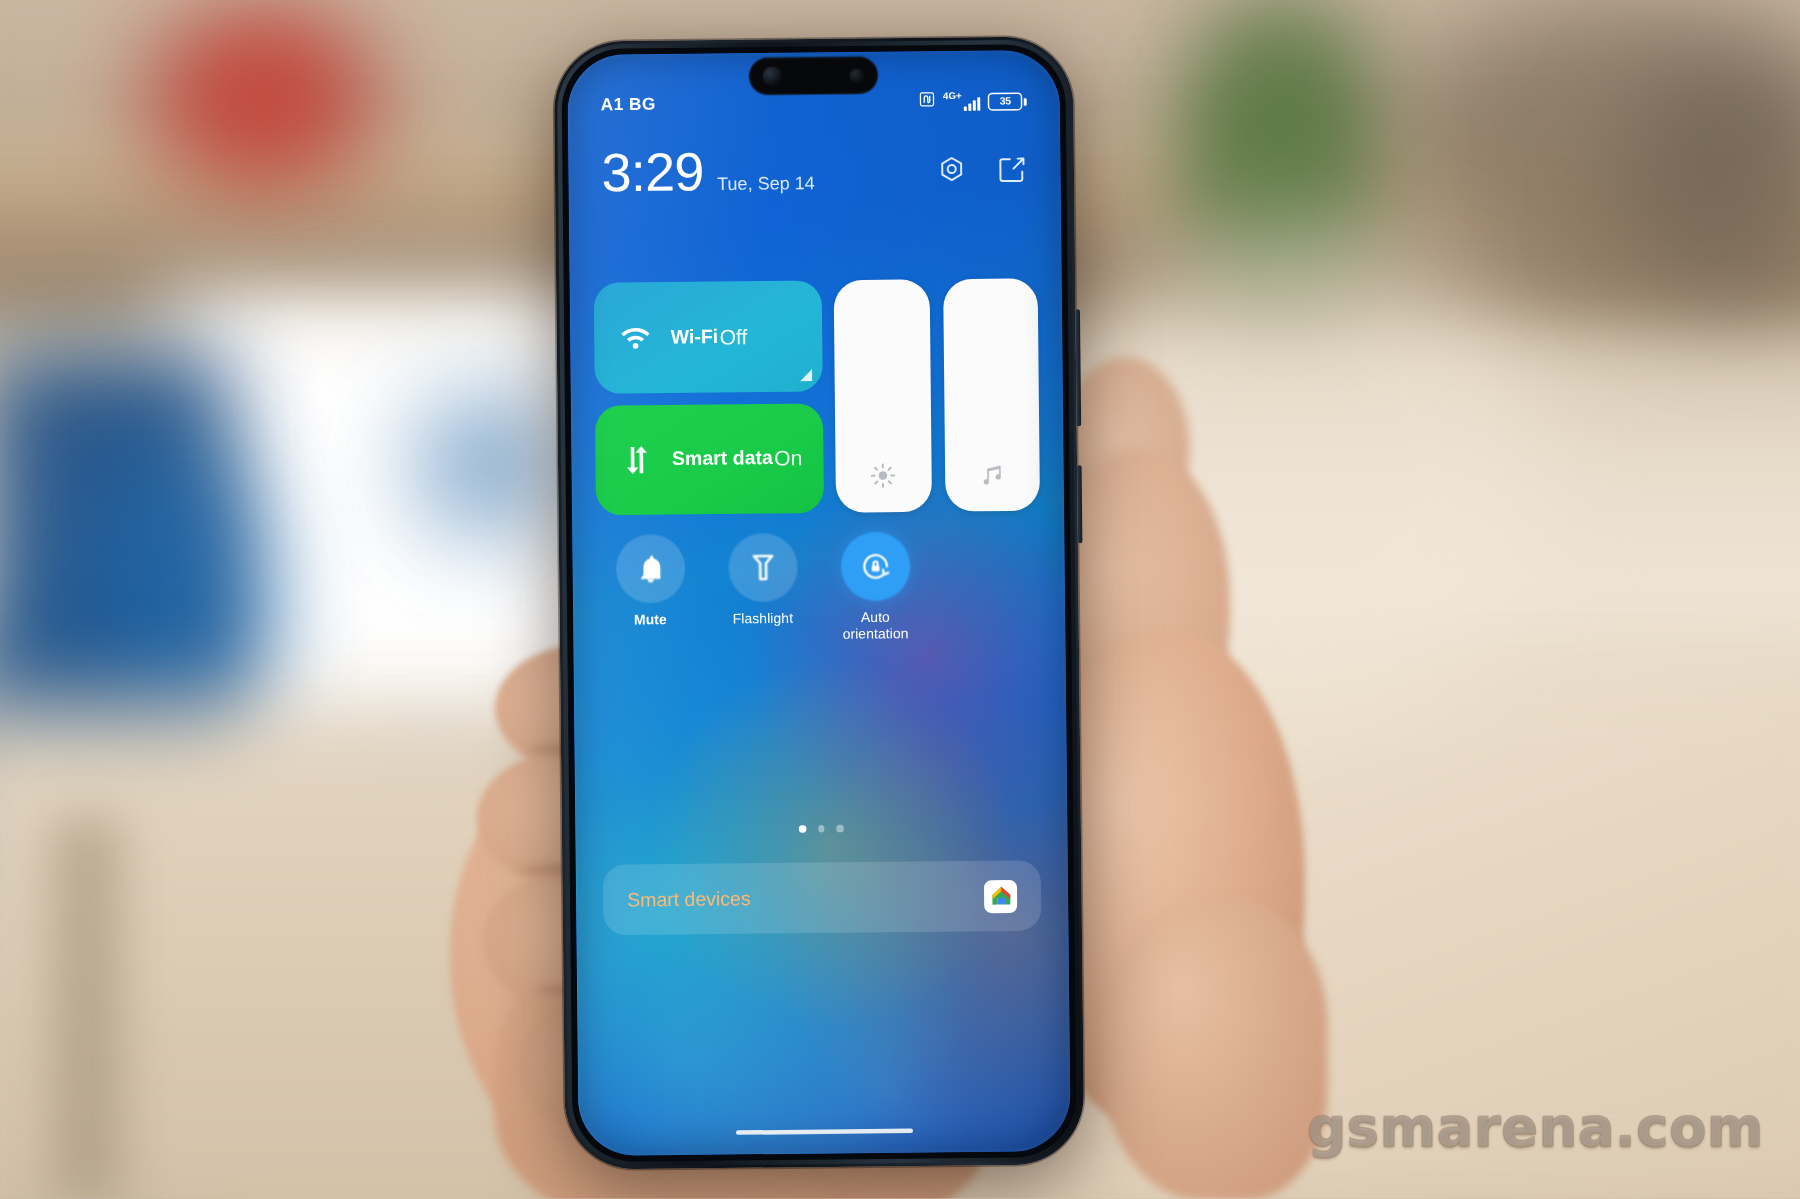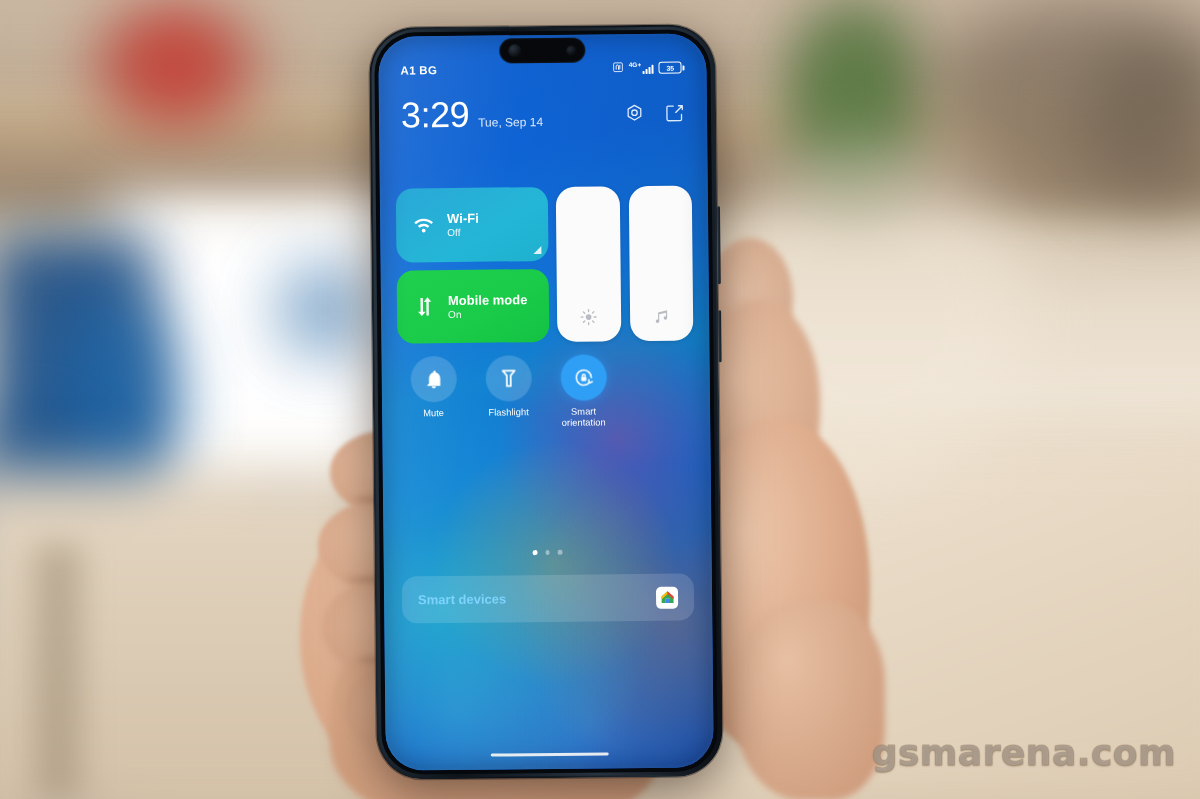--- a/index.html
+++ b/index.html
@@ -247,23 +247,23 @@
   }
   .tiles-left { width:152px; display:flex; flex-direction:column; gap:8px; }
   .big-tile {
     flex:1; border-radius:17px; position:relative;
     display:flex; align-items:center; gap:11px; padding:0 0 0 15px;
     overflow:hidden;
   }
   .tile-wifi { background:linear-gradient(150deg,#2aa8d8,#24b6d6 60%,#1fb0cf); }
   .tile-data { background:linear-gradient(150deg,#1fd04f,#19cb49 60%,#14c243); }
   .tile-icon { width:25px; height:25px; flex:0 0 25px; }
-  .tile-text { display:flex; flex-direction:column; gap:1px; min-width:0; }
+  .tile-text { display:flex; flex-direction:row; gap:1px; min-width:0; }
   .tile-title { font-size:13px; font-weight:700; color:#fff; white-space:nowrap; }
-  .tile-sub { font-size:10px; font-weight:400; color:rgba(255,255,255,.93); }
+  .tile-sub { font-size:14px; font-weight:400; color:rgba(255,255,255,.93); }
   .tile-corner {
     position:absolute; right:7px; bottom:7px;
     width:0; height:0;
     border-left:8px solid transparent;
     border-bottom:8px solid rgba(255,255,255,.85);
   }
   .sliders { flex:1; display:flex; gap:9px; }
   .slider-tile {
     flex:1; background:#fbfbfc; border-radius:19px;
     display:flex; align-items:flex-end; justify-content:center;
@@ -309,21 +309,21 @@
   #page-dots i { width:4.5px; height:4.5px; border-radius:50%; background:rgba(255,255,255,.42); display:block; }
   #page-dots i.on { background:#fff; }
 
   
   #smart-devices {
     position:absolute; left:18px; right:18px; top:540px; height:47px;
     background:rgba(255,255,255,.14); border-radius:15px;
     display:flex; align-items:center; justify-content:space-between;
     padding:0 16px; z-index:12;
   }
-  #smart-label { font-size:13px; color:#7dd3fc; font-weight:700; }
+  #smart-label { font-size:13px; color:#fdba74; font-weight:400; }
   .home-ico {
     width:22px; height:22px; border-radius:5px; background:#fff;
     display:flex; align-items:center; justify-content:center;
   }
 
   
   #home-indicator {
     position:absolute; left:50%; transform:translateX(-50%);
     bottom:13px; width:118px; height:3.5px; border-radius:2px;
     background:rgba(255,255,255,.92); z-index:12;
@@ -491,21 +491,21 @@
         </div>
 
         <div class="big-tile tile-data">
           <span class="tile-icon">
             <svg viewBox="0 0 24 24" width="25" height="25" fill="#fff">
               <path d="M8.2 3.6v13.1H5.7l3.7 4.2 3.6-4.2h-2.5V3.6z"></path>
               <path d="M16.1 20.4V7.3h2.5L14.9 3l-3.6 4.3h2.5v13.1z" opacity=".95"></path>
             </svg>
           </span>
           <span class="tile-text">
-            <span class="tile-title">Mobile mode</span>
+            <span class="tile-title">Smart data</span>
             <span class="tile-sub">On</span>
           </span>
         </div>
       </div>
 
       <div class="sliders">
         <div class="slider-tile">
           <span class="slider-ico">
             <svg viewBox="0 0 24 24" width="19" height="19" fill="none" stroke="#8d929a" stroke-width="1.7" stroke-linecap="round">
               <circle cx="12" cy="12" r="3.6" fill="#8d929a" stroke="none"></circle>
@@ -530,21 +530,21 @@
 
 
       <div class="qs-cell">
         <span class="qs-circle">
           <span class="qs-ico">
             <svg viewBox="0 0 24 24" width="22" height="22" fill="#fff">
               <path d="M12 22a2.3 2.3 0 0 0 2.3-2.2H9.7A2.3 2.3 0 0 0 12 22zm7.1-5.4v-5.3c0-3.3-1.8-6-4.9-6.7v-.7a1.3 1.3 0 0 0-2.6 0v.7C8.6 5.3 6.8 8 6.8 11.3v5.3L4.9 18.5v.9h14.2v-.9z"></path>
             </svg>
           </span>
         </span>
-        <span class="qs-label" style="white-space:pre-line;">Mute</span>
+        <span class="qs-label" style="white-space:pre-line;font-weight:bold;">Mute</span>
       </div>
 
 
       <div class="qs-cell">
         <span class="qs-circle">
           <span class="qs-ico">
             <svg viewBox="0 0 24 24" width="22" height="22" fill="none" stroke="#fff" stroke-width="1.9" stroke-linejoin="round">
               <path d="M5.4 3.6h13.2l-4.5 5.3v11.5h-4.2V8.9z"></path>
             </svg>
           </span>
@@ -556,21 +556,21 @@
         <span class="qs-circle active">
           <span class="qs-ico">
             <svg viewBox="0 0 24 24" width="22" height="22" fill="none" stroke="#fff" stroke-width="1.7" stroke-linecap="round">
               <path d="M20.2 12a8.2 8.2 0 1 0-2.6 6"></path>
               <path d="M17.4 14.4l.4 3.6 3.4-1.3"></path>
               <rect x="9.2" y="11.3" width="5.6" height="4.4" rx="1" fill="#fff" stroke="none"></rect>
               <path d="M10.5 11.3V9.9a1.5 1.5 0 0 1 3 0v1.4" stroke-width="1.5"></path>
             </svg>
           </span>
         </span>
-        <span class="qs-label" style="white-space:pre-line;">Smart
+        <span class="qs-label" style="white-space:pre-line;">Auto
 orientation</span>
       </div>
     </div>
 
     <div id="page-dots">
       <i class="on"></i>
       <i></i>
       <i></i>
     </div>
 

